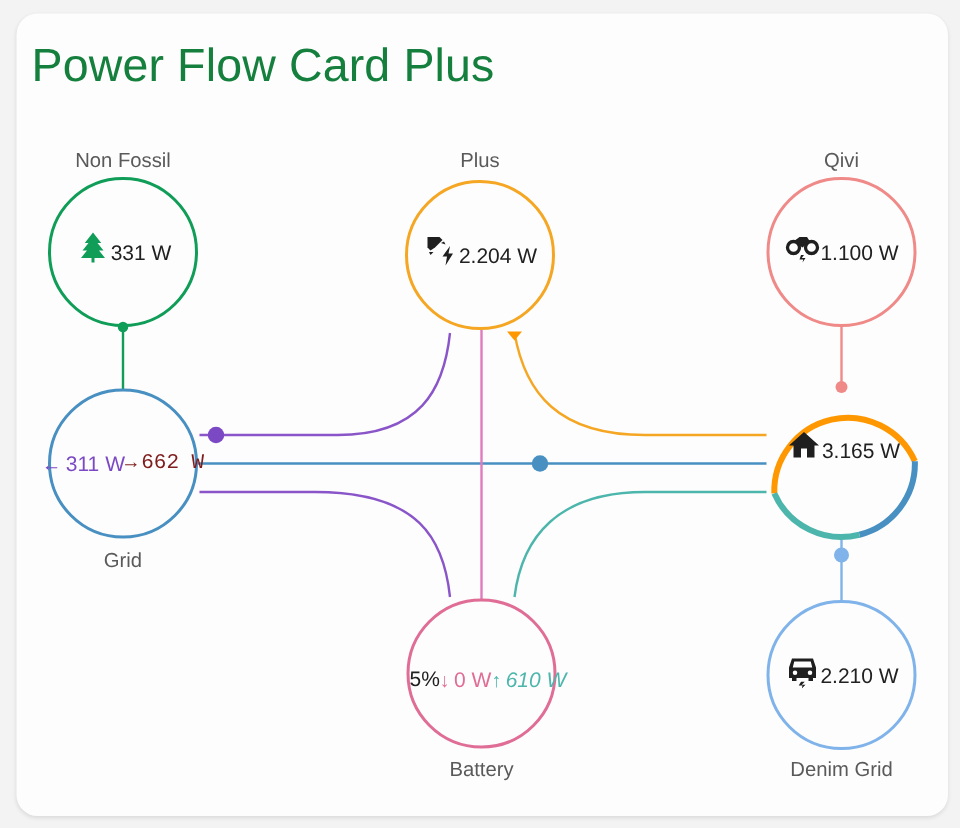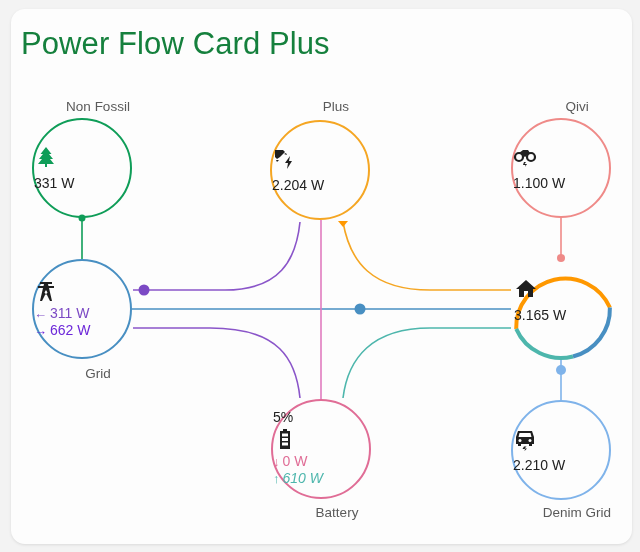--- a/index.html
+++ b/index.html
@@ -40,21 +40,22 @@
     }
     .node {
       position: absolute;
       box-sizing: border-box;
       width: 100px;
       height: 100px;
       border-radius: 50%;
       border: 2px solid #999;
       background: transparent;
       display: flex;
-      flex-direction: column;
+      flex-direction: row;
+      align-items: center;
       justify-content: center;
       cursor: pointer;
     }
     .node .val {
       font-size: 14px;
       color: #212121;
       white-space: nowrap;
       line-height: 16px;
     }
     .node .icon {
@@ -63,21 +64,20 @@
       display: block;
       margin-bottom: 6px;
     }
     .label {
       position: absolute;
       font-size: 13.5px;
       color: #5a5a5a;
       text-align: center;
       width: 140px;
       white-space: nowrap;
-      padding-left: 16px;
     }
     .sub {
       font-size: 14px;
       line-height: 16px;
       white-space: nowrap;
     }
     .arrow {
       font-size: 13px;
       margin-right: 3px;
     }
@@ -157,21 +157,21 @@
 
 <div class="node" style="left:32px; top:259px; border-color:#488fc2;">
   <svg class="icon" viewBox="0 0 24 24" style="margin-bottom:2px;">
     <path d="M6 3 H18 V5 H6 Z" fill="#1f1f1f"></path>
     <path d="M4 7 H20 V9 H4 Z" fill="#1f1f1f"></path>
     <path d="M10 5 H14 L15 9 L18 22 H16 L12 14 L8 22 H6 L9 9 Z M12 11 L10.5 13.5 L12 16 L13.5 13.5 Z" fill="#1f1f1f" fill-rule="evenodd"></path>
   </svg>
   <div class="sub" style="color:#7b49c4;">
     <span class="arrow">←</span><span>311 W</span>
   </div>
-  <div class="sub" style="color:#6d28d9;">
+  <div class="sub" style="color:#7f1d1d;font-family:Liberation Mono, monospace;">
     <span class="arrow">→</span><span>662 W</span>
   </div>
 </div>
 <div class="label" style="left:12px; top:366px;">Grid</div>
 
 <div class="node" style="left:512px; top:250px; border-color:transparent;">
   <svg class="icon" viewBox="0 0 24 24">
     <path d="M12 3 L2 12 H5 V20 H10 V14 H14 V20 H19 V12 H22 Z" fill="#1f1f1f"></path>
   </svg>
   <div class="val">3.165 W</div>

